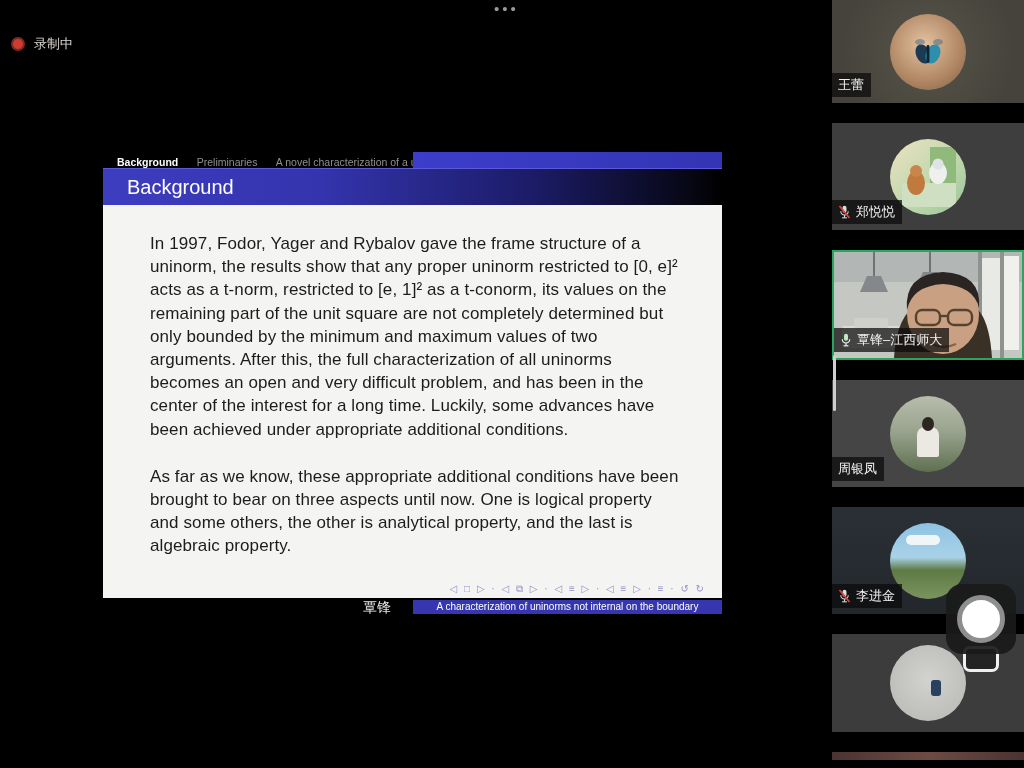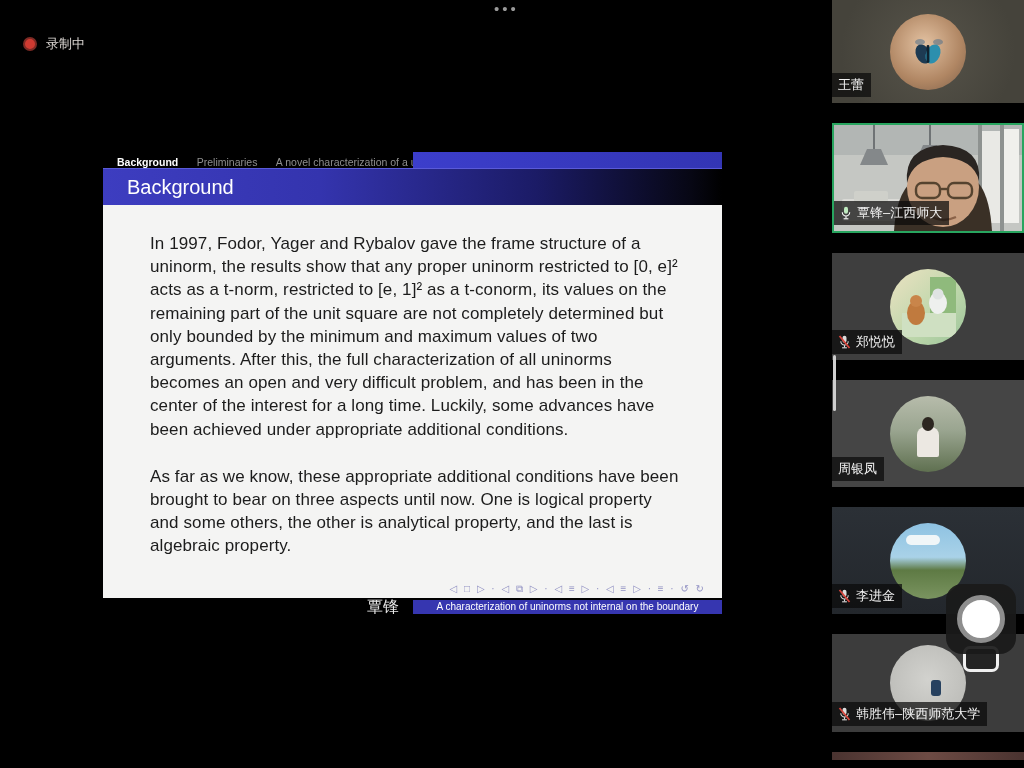--- a/index.html
+++ b/index.html
@@ -1,38 +1,38 @@
 <!DOCTYPE html>
 <html><head>
 <meta charset="utf-8">
 <style>
   * { margin:0; padding:0; box-sizing:border-box; }
   html,body { width:1024px; height:768px; overflow:hidden; }
   body { background:#000; font-family:"Liberation Sans", sans-serif; position:relative; }
 
   
   .menu-dots { position:absolute; left:494px; top:0px; color:#9a9a9a; font-size:15px; letter-spacing:3px; }
-  .recording { position:absolute; left:23px; top:35px; display:flex; align-items:center; gap:9px; }
+  .recording { position:absolute; left:11px; top:35px; display:flex; align-items:center; gap:9px; }
   .rec-dot { width:14px; height:14px; border-radius:50%; border:2px solid #7c2a24; background:#cf3a31; }
   .rec-label { color:#ddd8d4; font-size:13px; }
 
   
   .slide { position:absolute; left:103px; top:152px; width:619px; height:462px; }
   .mininav { position:relative; height:16px; overflow:hidden; white-space:nowrap; }
   .mininav .sec { display:inline-block; font-size:10.5px; line-height:16px; margin-right:14px; color:#8f8f8f; }
   .mininav .sec:first-child { margin-left:14px; color:#fff; font-weight:bold; }
   .mininav-bluebar { position:absolute; right:0; top:0; width:309px; height:16px; background:linear-gradient(90deg,#3c3ecb,#3335b4); }
   .titlebar { height:37px; background:linear-gradient(90deg,#3d3dc0 0%,#3434ae 35%,#1b1b66 70%,#070714 95%,#000 100%); border-top:1px solid #5a5ad8; }
   .titlebar .title { color:#fff; font-size:20px; line-height:36px; padding-left:24px; }
   .slide-body { position:relative; height:393px; background:#f4f4f3; padding:27px 38px 0 47px; color:#1c1c1c; }
   .slide-body p { font-size:17px; line-height:23.2px; letter-spacing:0.1px; }
   .slide-body p + p { margin-top:24px; }
   .navsymbols { position:absolute; right:16px; bottom:3px; color:#9393c4; font-size:10px; letter-spacing:2px; }
   .slide-footer { display:flex; height:14px; margin-top:2px; }
-  .slide-footer .author-cell { width:310px; color:#e8e8e8; font-size:16px; line-height:14px; text-align:right; padding-right:14px; }
+  .slide-footer .author-cell { width:310px; color:#e8e8e8; font-size:14px; line-height:14px; text-align:right; padding-right:22px; }
   .slide-footer .title-cell { width:309px; background:#3636b0; color:#fff; font-size:10px; line-height:14px; text-align:center; }
 
   
   .sidebar { position:absolute; right:0; top:0; width:192px; height:768px; background:#000; display:flex; flex-direction:column; gap:20px; }
   .tile { position:relative; width:192px; overflow:hidden; flex:none; }
   .t1 { height:103px; background:radial-gradient(circle at 50% 50%, #57544a, #45433b 80%); }
   .t2 { height:110px; border:2px solid #28a55f; }
   .t3 { height:107px; background:#3e3e3e; }
   .t4 { height:107px; background:#454545; }
   .t5 { height:107px; background:radial-gradient(circle at 55% 45%, #44483f, #33352f 85%); }
@@ -101,20 +101,43 @@
       <svg width="76" height="76" viewBox="0 0 76 76">
         <ellipse cx="33" cy="40" rx="7" ry="10" fill="#1d3a52" transform="rotate(-24 33 40)"></ellipse>
         <ellipse cx="43" cy="40" rx="7" ry="10" fill="#2c8fae" transform="rotate(24 43 40)"></ellipse>
         <rect x="36.6" y="31" width="2.8" height="18" rx="1.4" fill="#10222f"></rect>
         <ellipse cx="30" cy="28" rx="5" ry="3" fill="#51708a" opacity="0.55"></ellipse>
         <ellipse cx="48" cy="28" rx="5" ry="3" fill="#51708a" opacity="0.55"></ellipse>
       </svg>
     </div>
     <div class="name-tag">
       <span>王蕾</span>
+    </div>
+  </div>
+
+  <div class="tile t3">
+    <div class="avatar av3">
+      <svg width="76" height="76" viewBox="0 0 76 76">
+        <rect x="40" y="8" width="26" height="40" fill="#8fba7c"></rect>
+        <rect x="12" y="44" width="54" height="24" fill="#cfe0c2"></rect>
+        <ellipse cx="26" cy="44" rx="9" ry="12" fill="#c07a3e"></ellipse>
+        <circle cx="26" cy="32" r="6" fill="#c9854a"></circle>
+        <ellipse cx="48" cy="34" rx="9" ry="11" fill="#eef0ee"></ellipse>
+        <circle cx="48" cy="25" r="5.5" fill="#dfe3e3"></circle>
+      </svg>
+    </div>
+    <div class="name-tag">
+      <svg width="13" height="14" viewBox="0 0 12 14">
+        <rect x="4" y="0.8" width="4" height="7" rx="2" fill="#dcdcdc"></rect>
+        <path d="M2.3 6.3 a3.7 3.7 0 0 0 7.4 0" stroke="#dcdcdc" stroke-width="1.1" fill="none"></path>
+        <line x1="6" y1="10.2" x2="6" y2="12.4" stroke="#dcdcdc" stroke-width="1.1"></line>
+        <line x1="3.6" y1="12.8" x2="8.4" y2="12.8" stroke="#dcdcdc" stroke-width="1.1"></line>
+        <line x1="1" y1="1" x2="11" y2="13" stroke="#d8453c" stroke-width="1.8"></line>
+      </svg>
+      <span>郑悦悦</span>
     </div>
   </div>
 
   <div class="tile t2">
     <svg width="188" height="106" viewBox="0 0 188 106" preserveAspectRatio="none">
       <rect width="188" height="106" fill="#c5c7c3"></rect>
       <rect x="0" y="0" width="188" height="30" fill="#b2b6b4"></rect>
       <rect x="148" y="6" width="18" height="92" fill="#e9e9e5"></rect>
       <rect x="169" y="4" width="16" height="94" fill="#f0f0ec"></rect>
       <rect x="144" y="0" width="4" height="106" fill="#8e9290"></rect>
@@ -137,83 +160,50 @@
       <svg width="12" height="14" viewBox="0 0 12 14">
         <rect x="4" y="0.8" width="4" height="7" rx="2" fill="#bfeabf"></rect>
         <path d="M2.3 6.3 a3.7 3.7 0 0 0 7.4 0" stroke="#fff" stroke-width="1.1" fill="none"></path>
         <line x1="6" y1="10.2" x2="6" y2="12.4" stroke="#fff" stroke-width="1.1"></line>
         <line x1="3.6" y1="12.8" x2="8.4" y2="12.8" stroke="#fff" stroke-width="1.1"></line>
       </svg>
       <span>覃锋–江西师大</span>
     </div>
   </div>
 
-  <div class="tile t3">
-    <div class="avatar av3">
-      <svg width="76" height="76" viewBox="0 0 76 76">
-        <rect x="40" y="8" width="26" height="40" fill="#8fba7c"></rect>
-        <rect x="12" y="44" width="54" height="24" fill="#cfe0c2"></rect>
-        <ellipse cx="26" cy="44" rx="9" ry="12" fill="#c07a3e"></ellipse>
-        <circle cx="26" cy="32" r="6" fill="#c9854a"></circle>
-        <ellipse cx="48" cy="34" rx="9" ry="11" fill="#eef0ee"></ellipse>
-        <circle cx="48" cy="25" r="5.5" fill="#dfe3e3"></circle>
-      </svg>
+  <div class="tile t4">
+    <div class="avatar av4">
+      <div class="av-fig4"></div>
+    </div>
+    <div class="name-tag">
+      <span>周银凤</span>
+    </div>
+  </div>
+
+
+  <div class="tile t6">
+    <div class="avatar av6">
+      <div class="av-cloud6"></div>
     </div>
     <div class="name-tag">
       <svg width="13" height="14" viewBox="0 0 12 14">
         <rect x="4" y="0.8" width="4" height="7" rx="2" fill="#dcdcdc"></rect>
         <path d="M2.3 6.3 a3.7 3.7 0 0 0 7.4 0" stroke="#dcdcdc" stroke-width="1.1" fill="none"></path>
         <line x1="6" y1="10.2" x2="6" y2="12.4" stroke="#dcdcdc" stroke-width="1.1"></line>
         <line x1="3.6" y1="12.8" x2="8.4" y2="12.8" stroke="#dcdcdc" stroke-width="1.1"></line>
         <line x1="1" y1="1" x2="11" y2="13" stroke="#d8453c" stroke-width="1.8"></line>
       </svg>
-      <span>郑悦悦</span>
-    </div>
-  </div>
-
-  <div class="tile t4">
-    <div class="avatar av4">
-      <div class="av-fig4"></div>
-    </div>
-    <div class="name-tag">
-      <span>周银凤</span>
-    </div>
-  </div>
-
-
-  <div class="tile t6">
-    <div class="avatar av6">
-      <div class="av-cloud6"></div>
-    </div>
-    <div class="name-tag">
-      <svg width="13" height="14" viewBox="0 0 12 14">
-        <rect x="4" y="0.8" width="4" height="7" rx="2" fill="#dcdcdc"></rect>
-        <path d="M2.3 6.3 a3.7 3.7 0 0 0 7.4 0" stroke="#dcdcdc" stroke-width="1.1" fill="none"></path>
-        <line x1="6" y1="10.2" x2="6" y2="12.4" stroke="#dcdcdc" stroke-width="1.1"></line>
-        <line x1="3.6" y1="12.8" x2="8.4" y2="12.8" stroke="#dcdcdc" stroke-width="1.1"></line>
-        <line x1="1" y1="1" x2="11" y2="13" stroke="#d8453c" stroke-width="1.8"></line>
-      </svg>
       <span>李进金</span>
     </div>
   </div>
 
   <div class="tile t7">
     <div class="avatar av7">
       <div class="av-fig7"></div>
     </div>
-    <div class="name-tag">
-      <svg width="13" height="14" viewBox="0 0 12 14">
-        <rect x="4" y="0.8" width="4" height="7" rx="2" fill="#dcdcdc"></rect>
-        <path d="M2.3 6.3 a3.7 3.7 0 0 0 7.4 0" stroke="#dcdcdc" stroke-width="1.1" fill="none"></path>
-        <line x1="6" y1="10.2" x2="6" y2="12.4" stroke="#dcdcdc" stroke-width="1.1"></line>
-        <line x1="3.6" y1="12.8" x2="8.4" y2="12.8" stroke="#dcdcdc" stroke-width="1.1"></line>
-        <line x1="1" y1="1" x2="11" y2="13" stroke="#d8453c" stroke-width="1.8"></line>
-      </svg>
-      <span>韩胜伟–陕西师范大学</span>
-    </div>
   </div>
 
   <div class="tile-strip"></div>
   <div class="scrollbar"></div>
 </div>
 
 <div class="float-rect"></div>
 <div class="float-rec">
   <div class="shutter"></div>
 </div>

